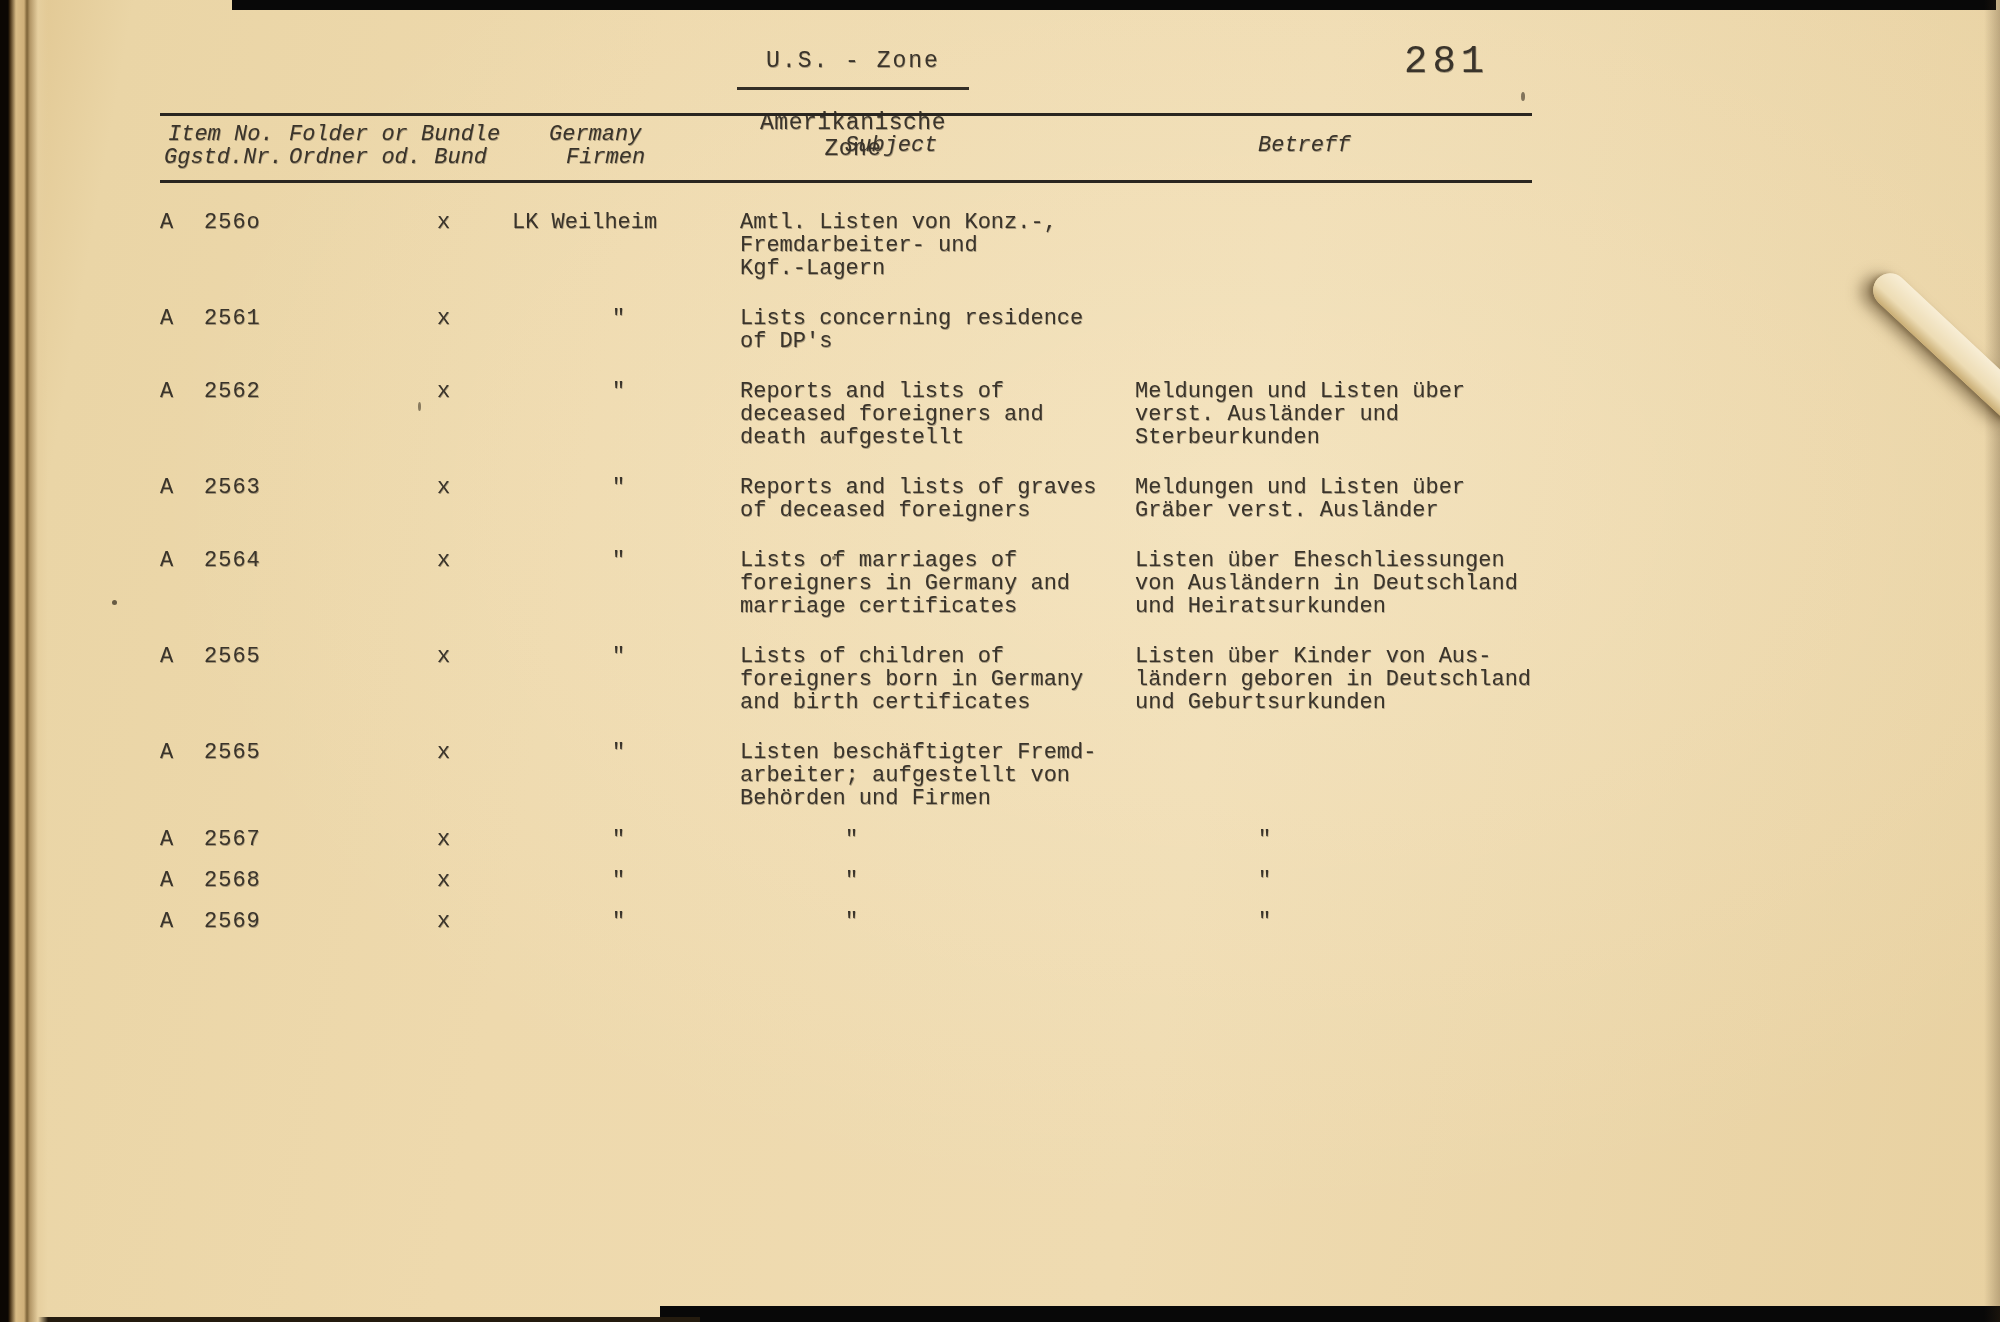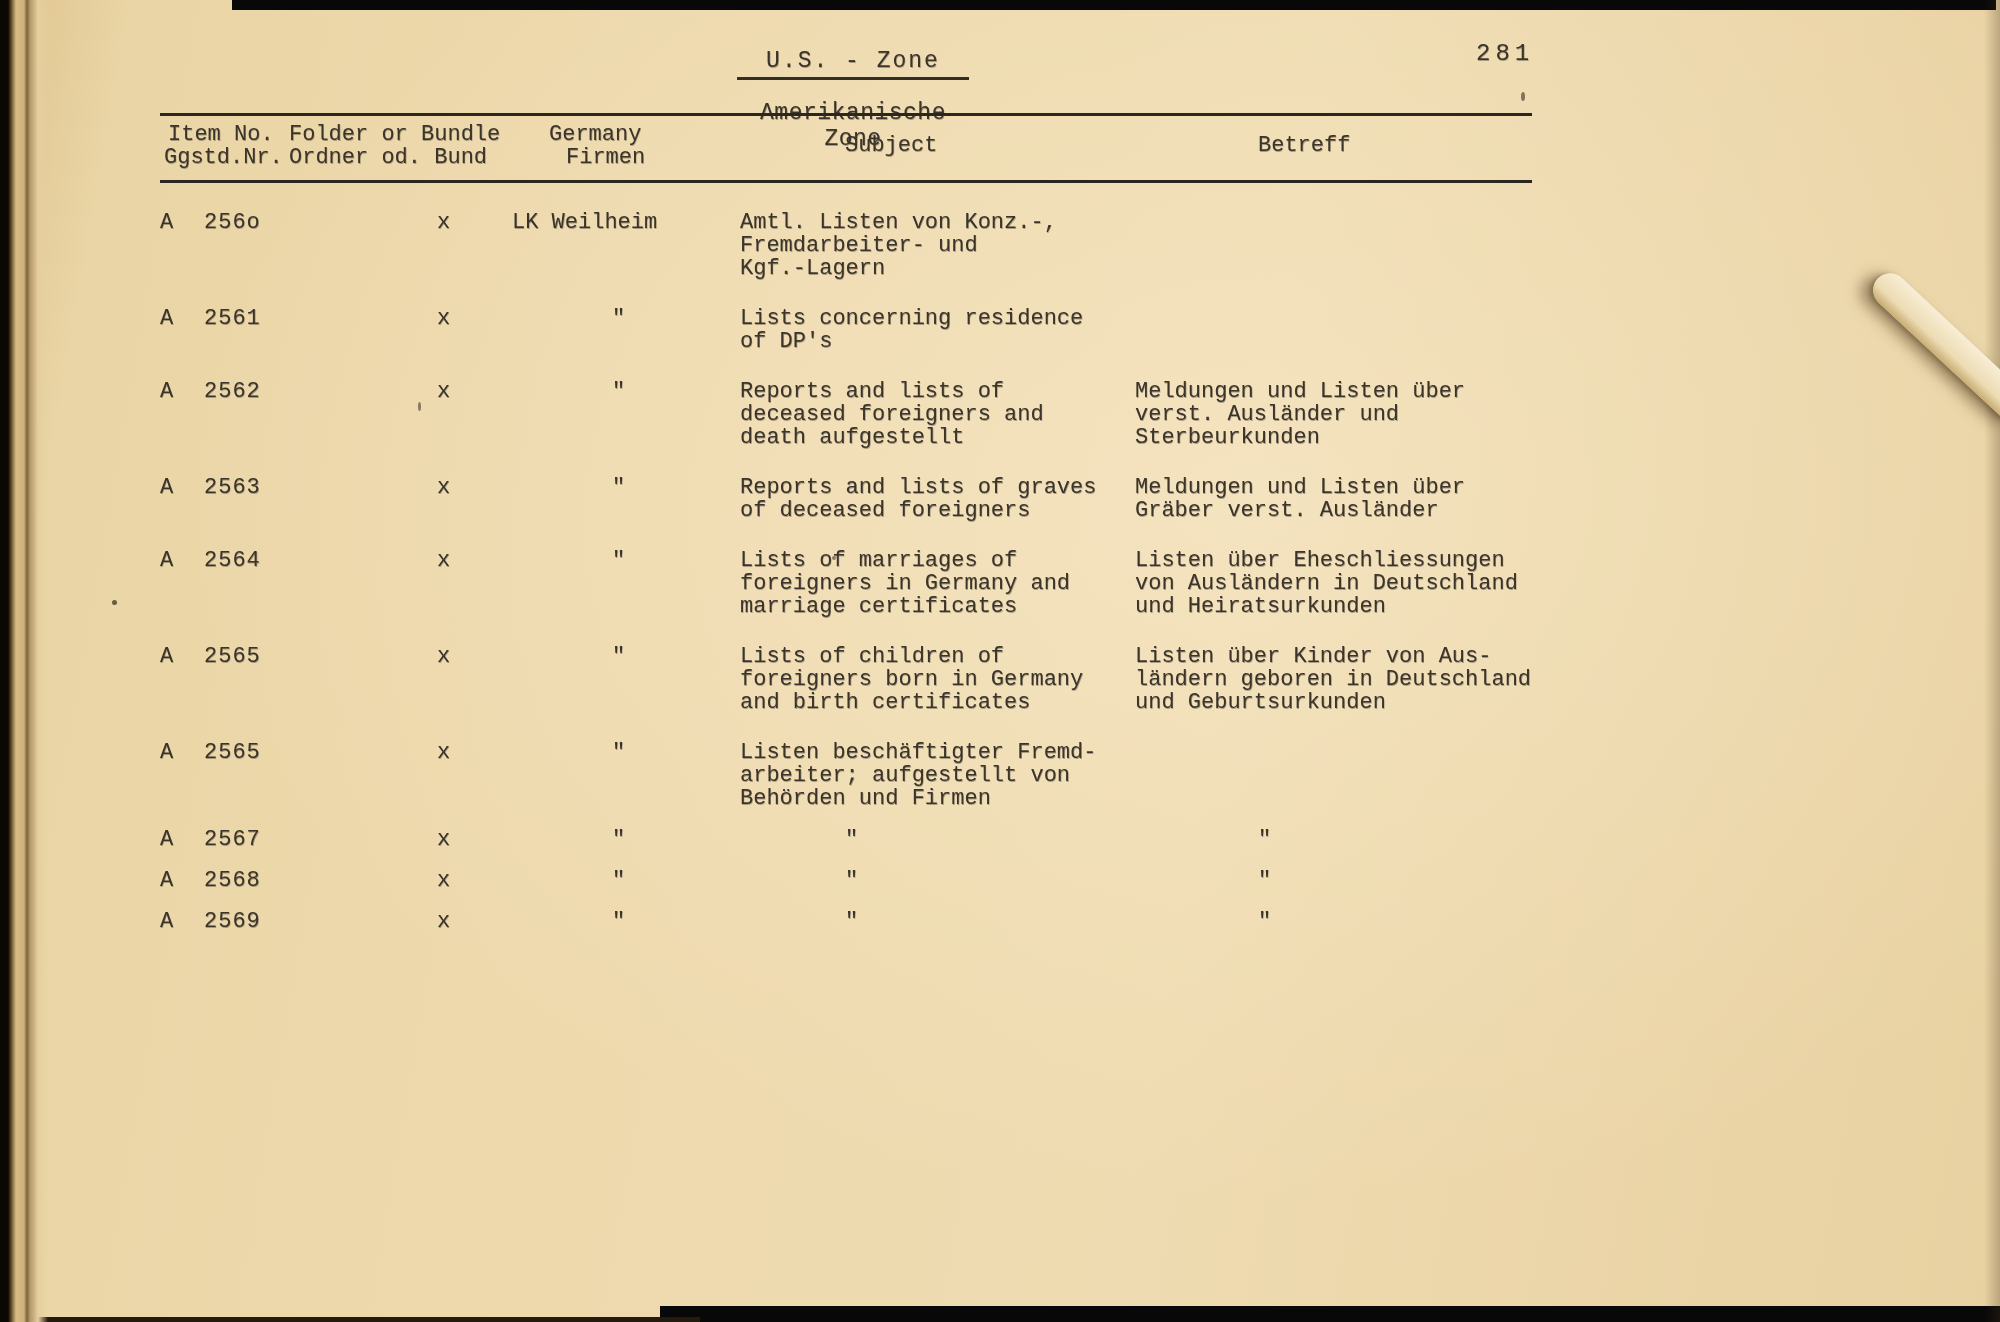--- a/index.html
+++ b/index.html
@@ -26,28 +26,28 @@
     transform-origin:100% 50%;transform:rotate(43deg);border-radius:17px;
     background:linear-gradient(180deg,#f8eed6 0%,#eddcb4 65%,#c9ad74 100%);
     box-shadow:-8px 10px 14px rgba(80,60,30,0.50), -2px 3px 4px rgba(80,60,30,0.35);}
   .speck{position:absolute;background:#463c2c;border-radius:50%;opacity:0.8;}
   .speck.s1{left:112px;top:600px;width:5px;height:5px;}
   .speck.s2{left:418px;top:402px;width:3px;height:9px;opacity:0.6;}
   .speck.s3{left:1521px;top:92px;width:4px;height:9px;opacity:0.65;}
   .speck.s4{left:832px;top:556px;width:4px;height:4px;opacity:0.6;}
 
   
-  .page-number{position:absolute;top:40px;left:1476px;font-size:24px;letter-spacing:5px;}
+  .page-number{position:absolute;top:40px;left:1404px;font-size:39px;letter-spacing:5px;}
   .zone-header{position:absolute;top:48px;left:737px;width:232px;text-align:center;font-size:23px;}
-  .zone-title-en{display:block;padding-bottom:3px;border-bottom:3px solid #332e26;letter-spacing:2px;}
+  .zone-title-en{display:block;padding-bottom:13px;border-bottom:3px solid #332e26;letter-spacing:2px;}
   .zone-title-de{display:block;margin-top:20px;letter-spacing:0.5px;}
 
   
   .table-area{position:absolute;left:160px;top:113px;width:1372px;}
-  .header-row{position:relative;height:64px;border-top:3px solid #2a2620;border-bottom:3px solid #2a2620;font-size:22px;}
+  .header-row{position:relative;height:64px;border-top:3px solid #2a2620;border-bottom:3px solid #2a2620;font-size:22px;font-style:italic;}
   .hl{position:absolute;white-space:nowrap;}
   .h-item1{left:8px;top:6px;}    .h-item2{left:4px;top:29px;}
   .h-folder1{left:129px;top:6px;}.h-folder2{left:129px;top:29px;}
   .h-district1{left:389px;top:6px;}.h-district2{left:406px;top:29px;}
   .h-subject{left:685px;top:17px;}
   .h-betreff{left:1098px;top:17px;}
 
   .body{padding-top:28px;}
   .row{display:grid;grid-template-columns:44px 233px 75px 228px 395px 397px;
        margin-bottom:27px;font-size:22px;line-height:23px;}

